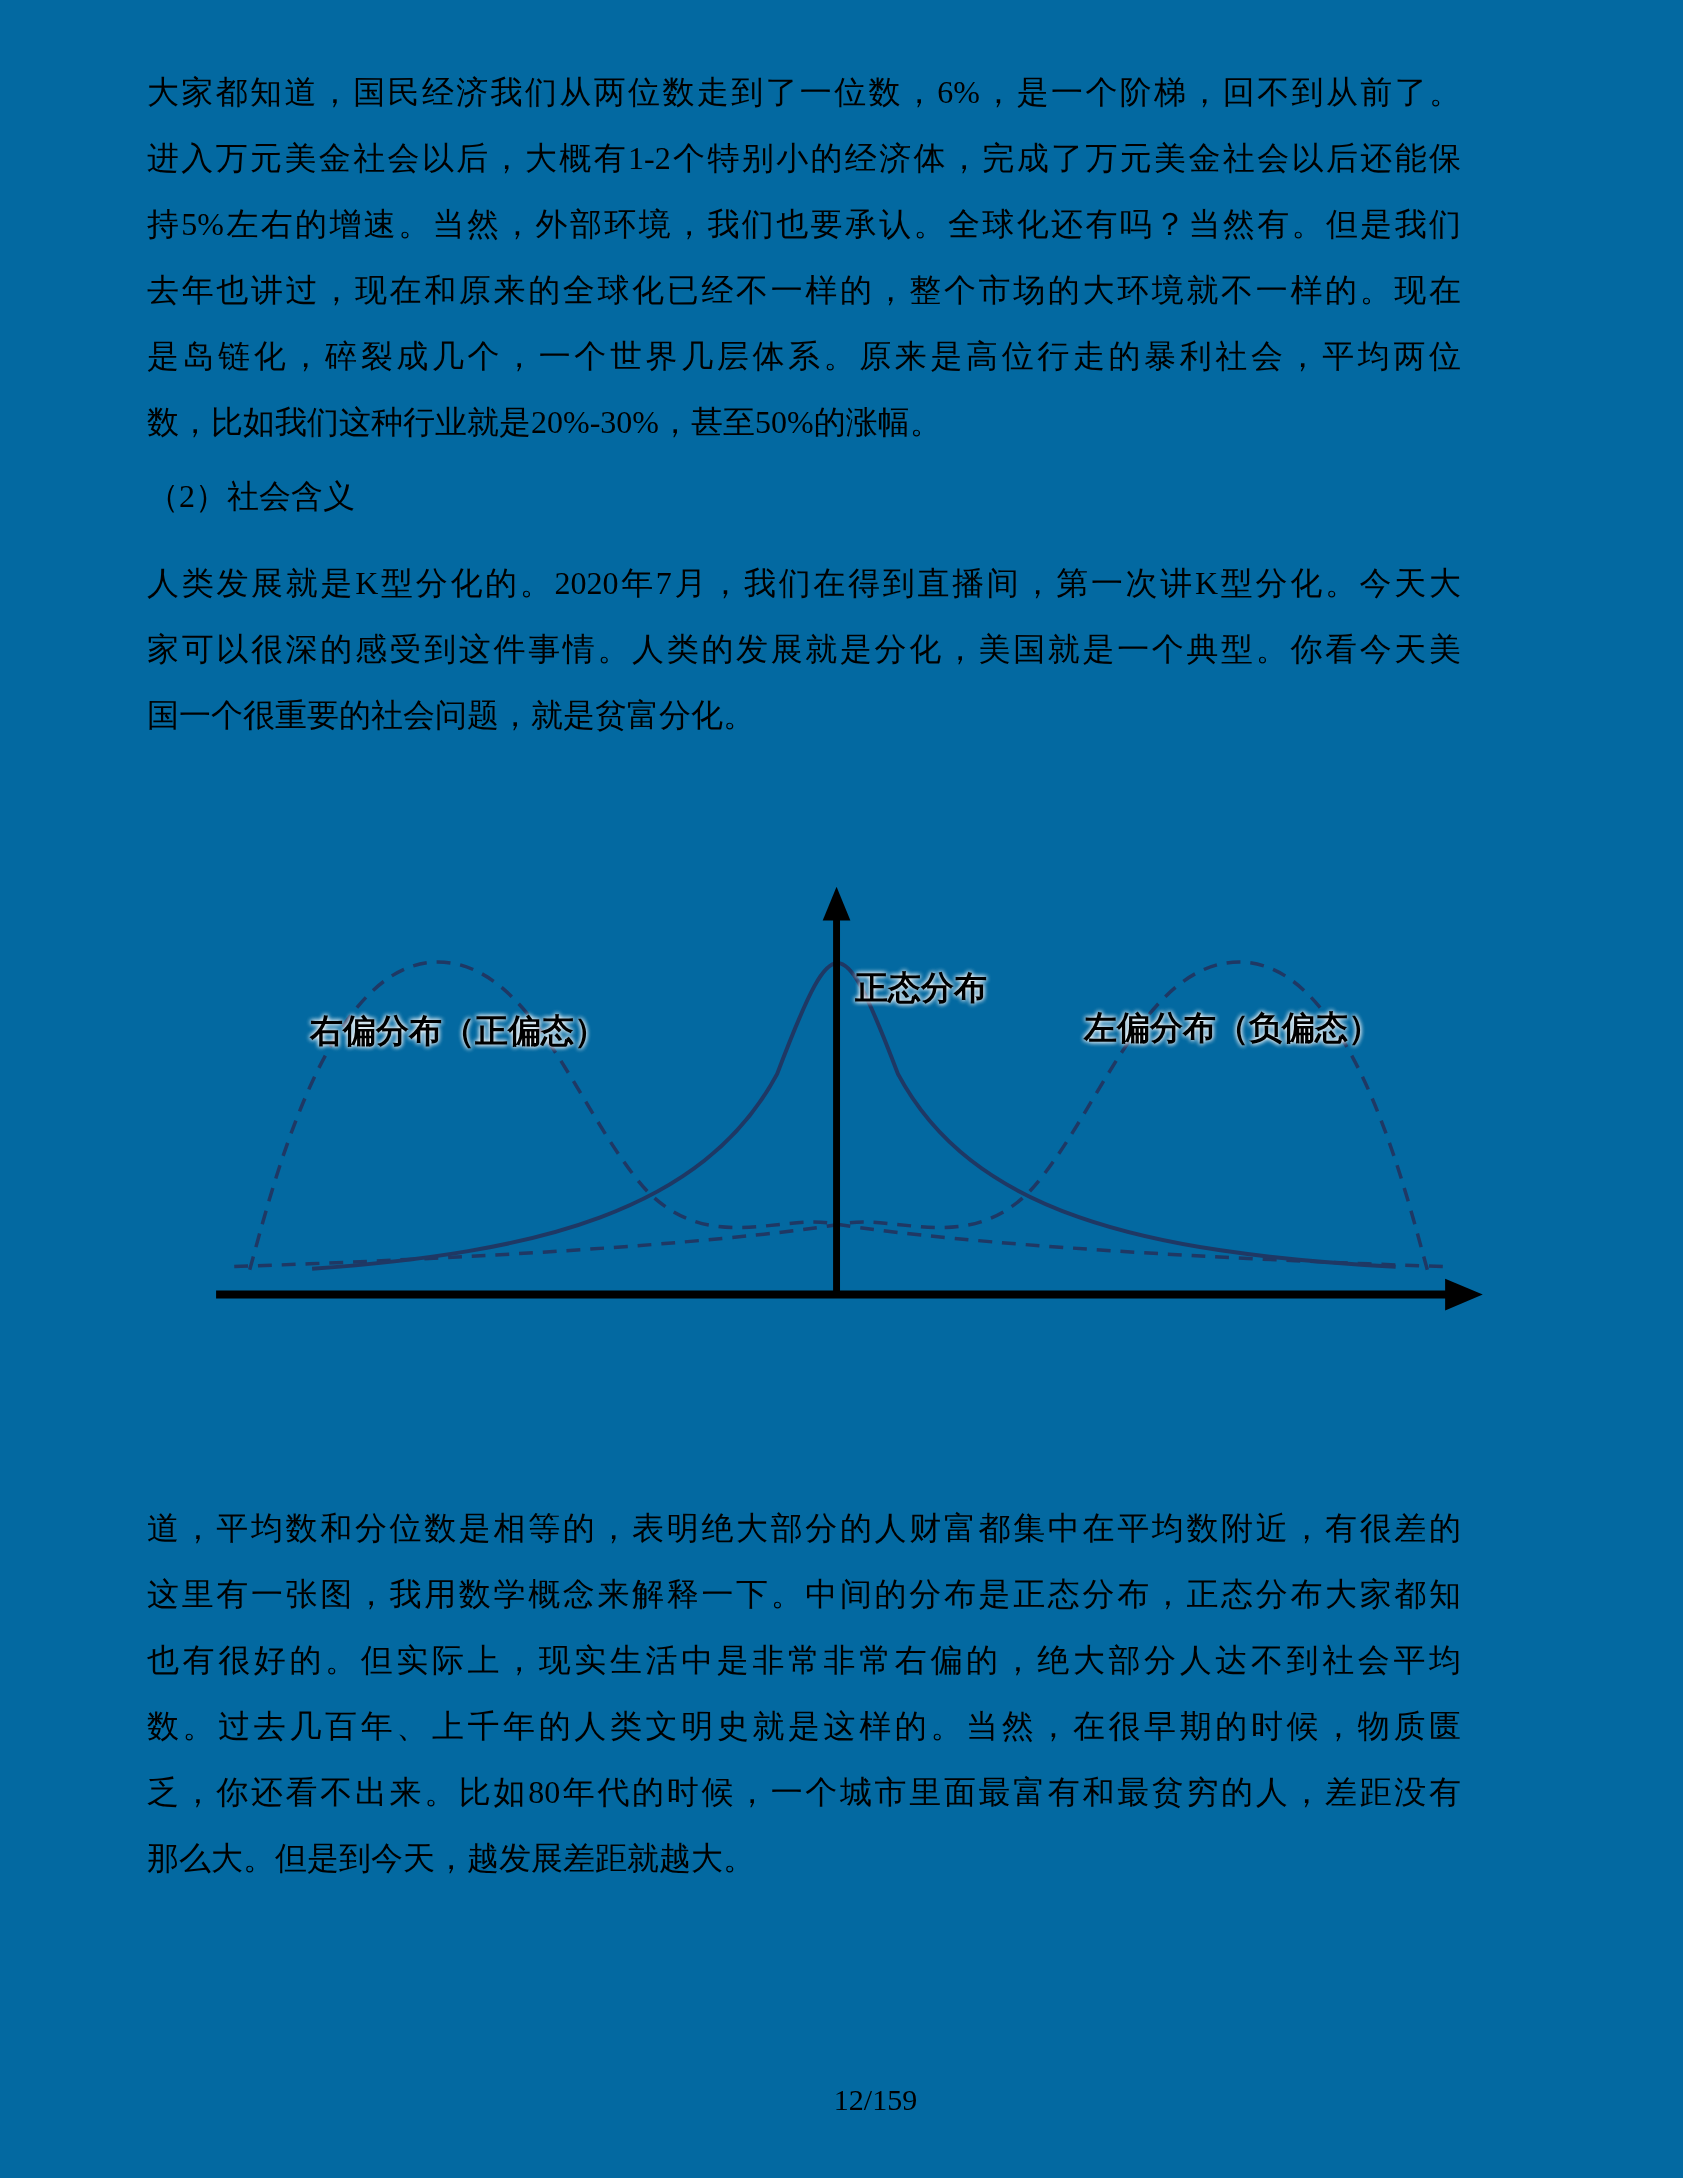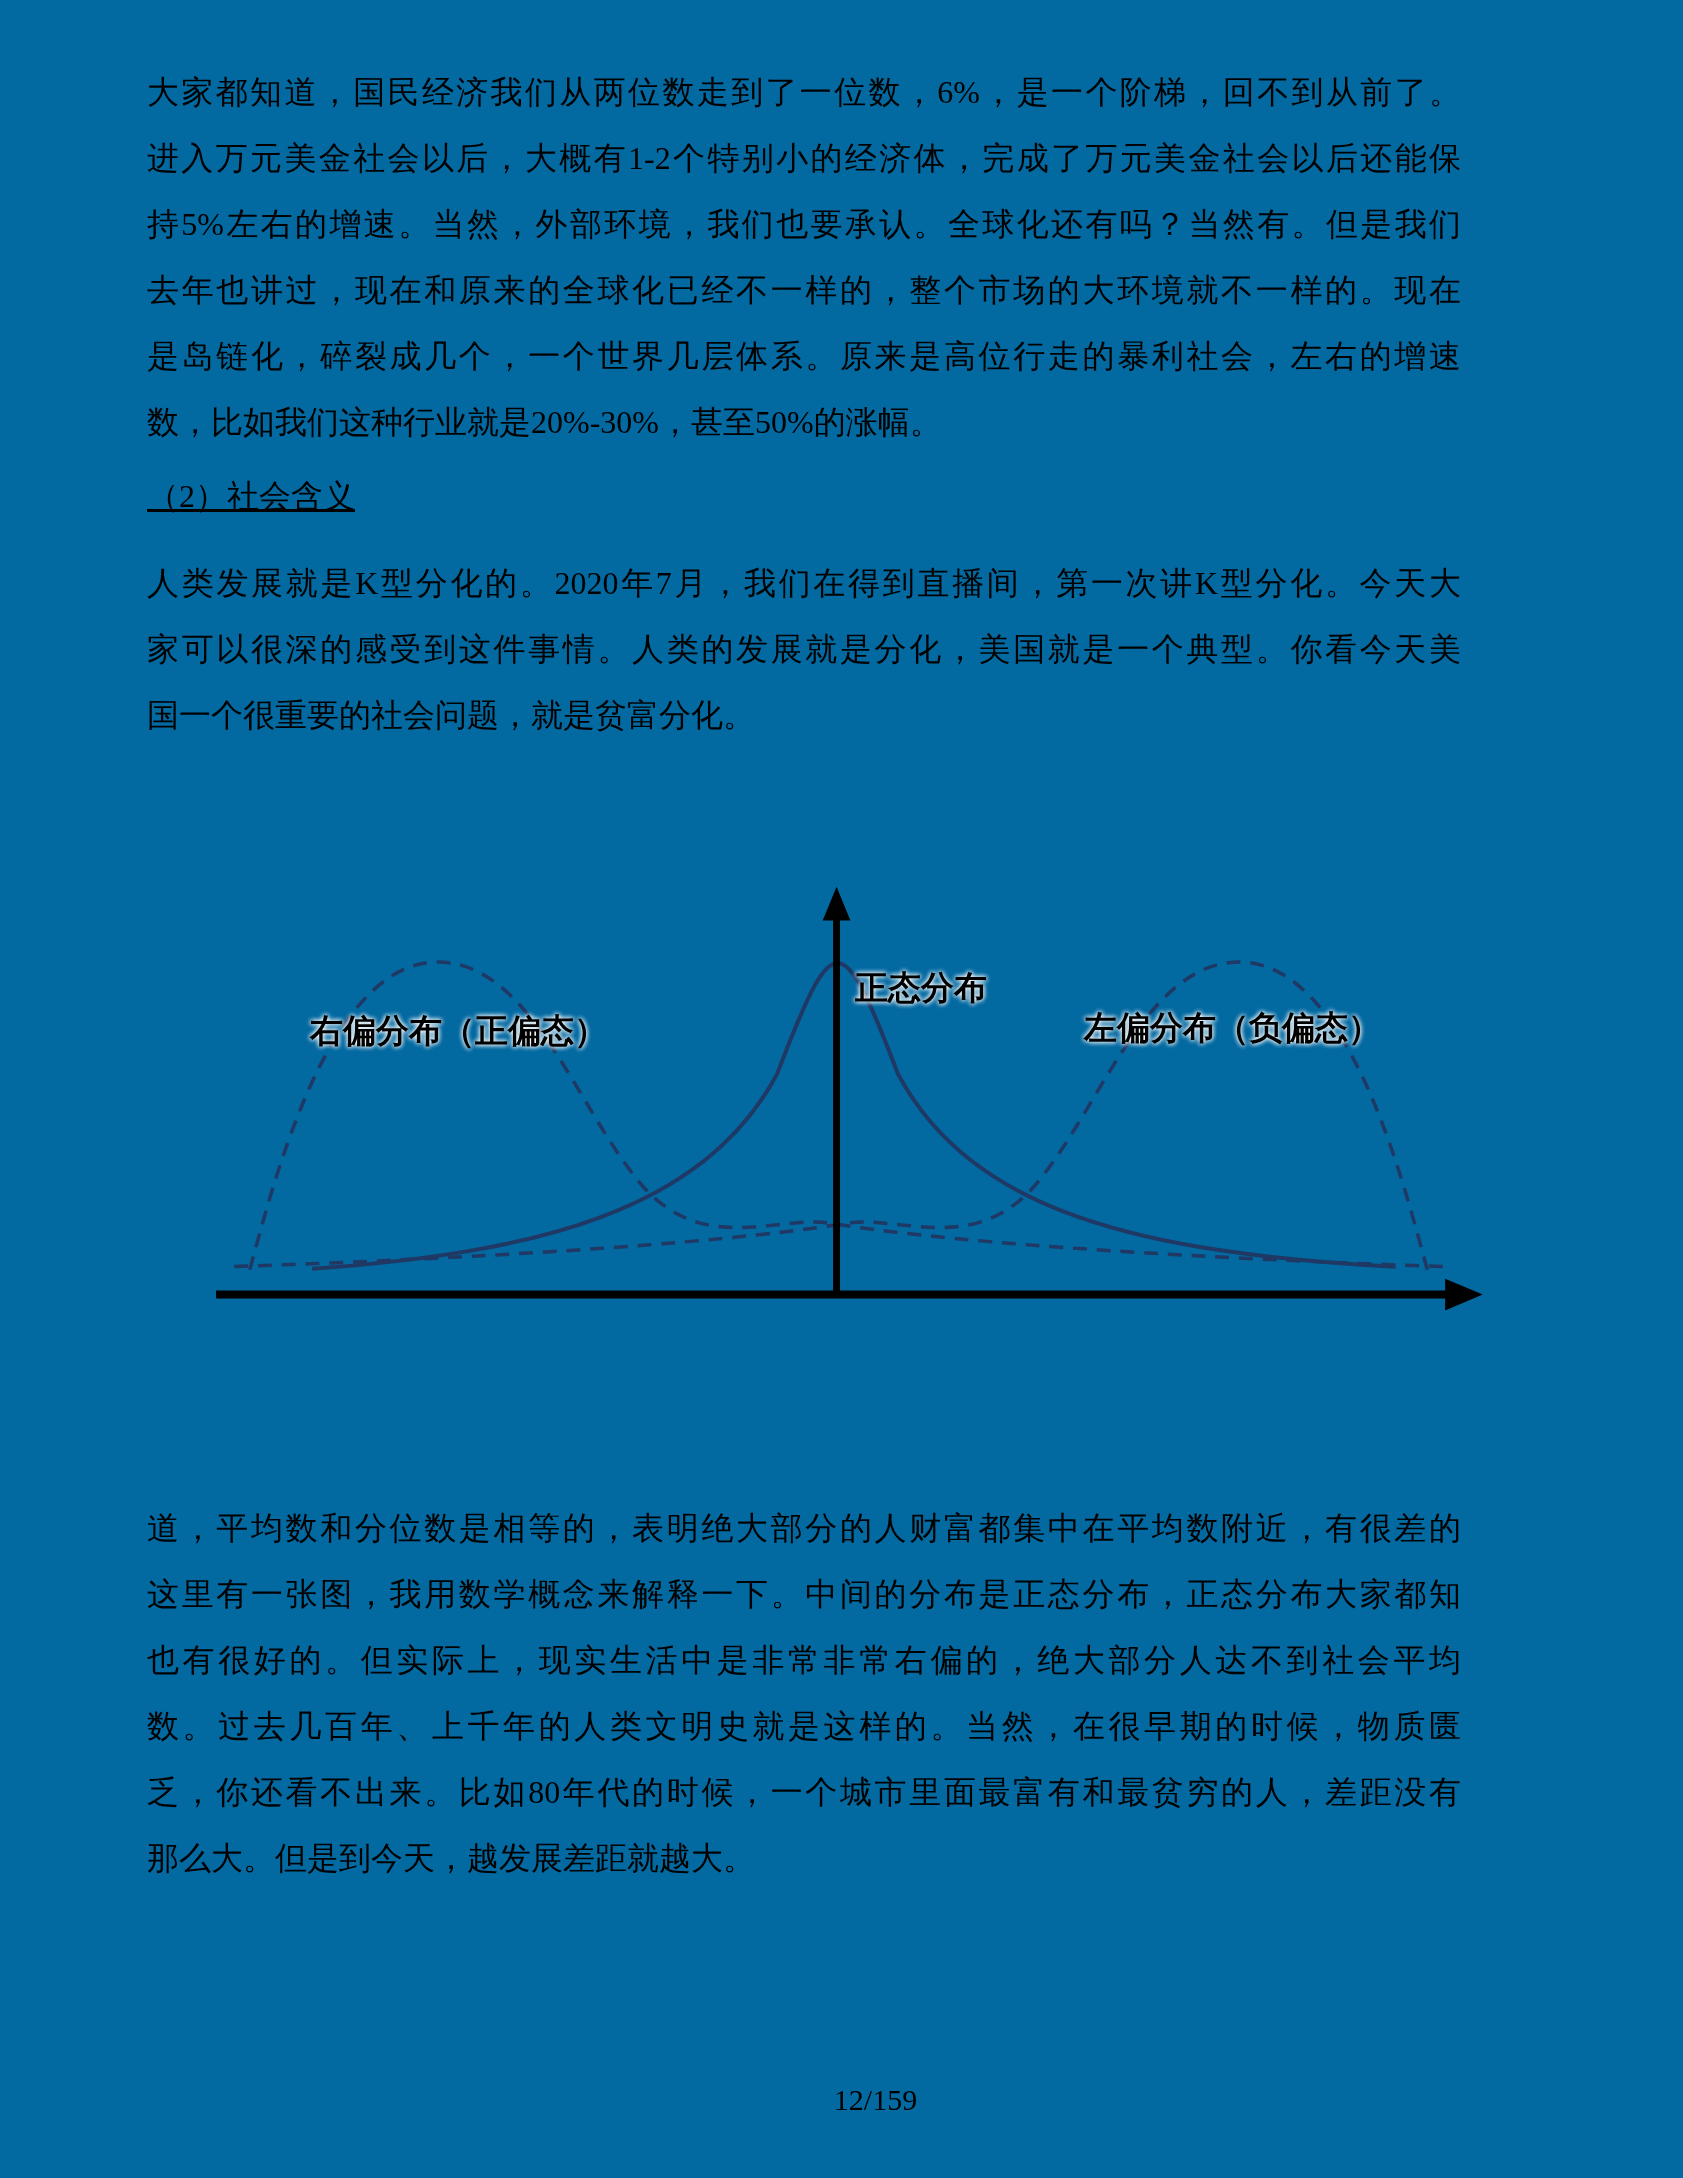--- a/index.html
+++ b/index.html
@@ -30,21 +30,20 @@
   .jline.last{
     text-align-last:left;
   }
   .heading{
     position:absolute;
     left:147px;
     width:1314px;
     font-size:32px;
     line-height:50px;
     text-align:left;
-    text-decoration:underline;
   }
   .figure{
     position:absolute;
     left:178px;
     top:871px;
     width:1327px;
     height:475px;
   }
   .figure svg{position:absolute;left:0;top:0;}
   .curve-label{
@@ -73,21 +72,21 @@
 </head>
 <body>
 
 <div class="page">
 
   <div class="para" style="top:59px">
     <span class="jline">大家都知道，国民经济我们从两位数走到了一位数，6%，是一个阶梯，回不到从前了。</span>
     <span class="jline">进入万元美金社会以后，大概有1-2个特别小的经济体，完成了万元美金社会以后还能保</span>
     <span class="jline">持5%左右的增速。当然，外部环境，我们也要承认。全球化还有吗？当然有。但是我们</span>
     <span class="jline">去年也讲过，现在和原来的全球化已经不一样的，整个市场的大环境就不一样的。现在</span>
-    <span class="jline">是岛链化，碎裂成几个，一个世界几层体系。原来是高位行走的暴利社会，左右的增速</span>
+    <span class="jline">是岛链化，碎裂成几个，一个世界几层体系。原来是高位行走的暴利社会，平均两位</span>
     <span class="jline last">数，比如我们这种行业就是20%-30%，甚至50%的涨幅。</span>
   </div>
 
   <div class="heading" style="top:471px">（2）社会含义</div>
 
   <div class="para" style="top:550px">
     <span class="jline">人类发展就是K型分化的。2020年7月，我们在得到直播间，第一次讲K型分化。今天大</span>
     <span class="jline">家可以很深的感受到这件事情。人类的发展就是分化，美国就是一个典型。你看今天美</span>
     <span class="jline last">国一个很重要的社会问题，就是贫富分化。</span>
   </div>

